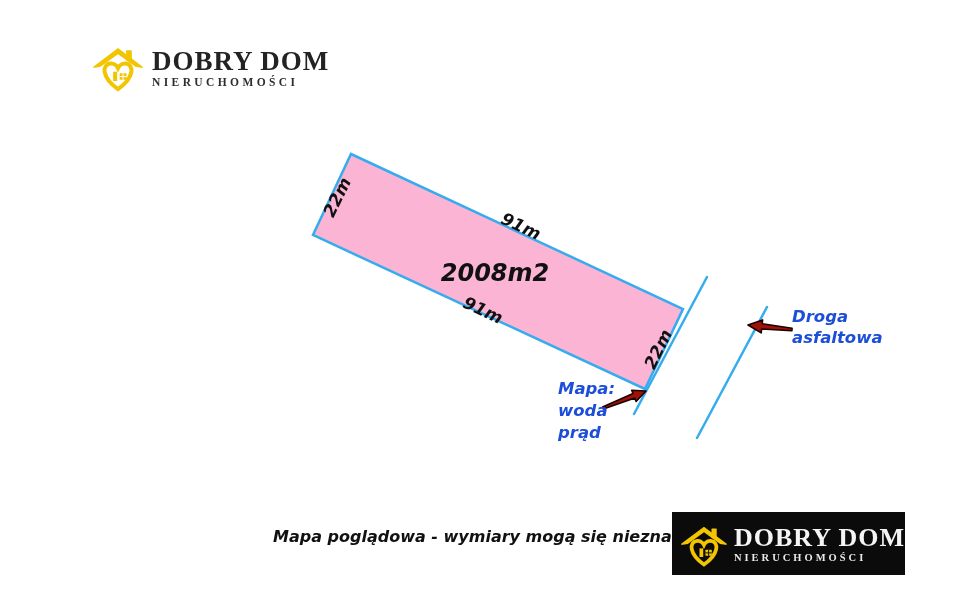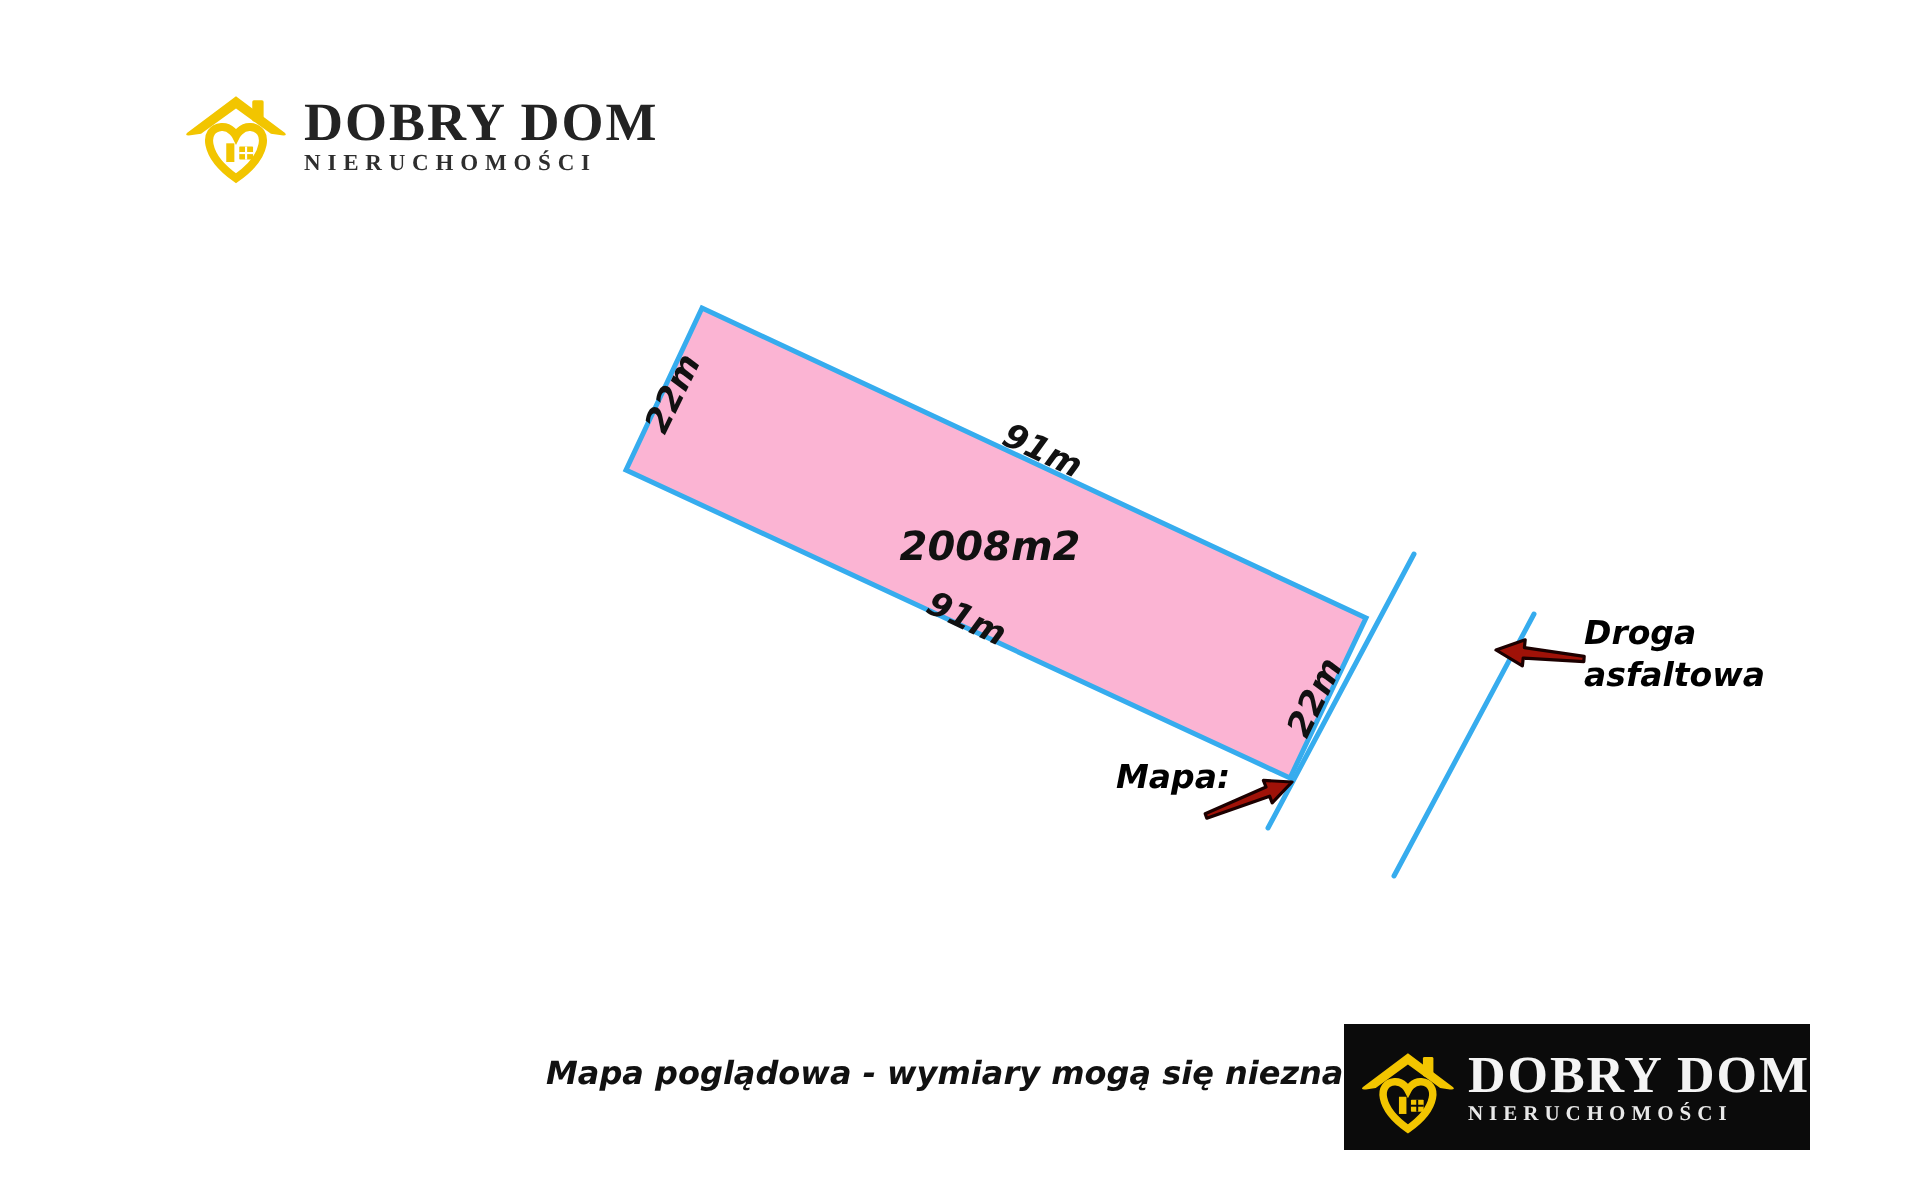--- a/index.html
+++ b/index.html
@@ -25,28 +25,28 @@
     letter-spacing:3.4px;margin-top:2px;white-space:nowrap;
   }
   
   .geometry{position:absolute;left:0;top:0;width:960px;height:591px;}
   
   .map-label{
     position:absolute;
     font-weight:bold;font-style:italic;color:#111;
     white-space:nowrap;transform-origin:center center;
   }
-  .lbl-area{font-size:20px;}
+  .lbl-area{font-size:24px;}
   .lbl-dim{font-size:17px;}
   .rot25{transform:translate(-50%,-50%) rotate(25deg);}
   .rotm64{transform:translate(-50%,-50%) rotate(-64deg);}
   .center0{transform:translate(-50%,-50%);}
   .text-block{
     position:absolute;
-    font-weight:bold;font-style:italic;color:#000000;
+    font-weight:bold;font-style:italic;color:#1d4ed8;
     font-size:16.5px;line-height:22px;white-space:nowrap;
   }
   .road-label{line-height:21px;}
   .disclaimer{
     position:absolute;left:273px;top:527px;
     font-weight:bold;font-style:italic;color:#111;
     font-size:16px;white-space:nowrap;
   }
   
   .brand-bottom{
@@ -104,20 +104,22 @@
   <div class="map-label lbl-dim rotm64" style="left:337px;top:197px;">22m</div>
   <div class="map-label lbl-dim rotm64" style="left:658px;top:349px;">22m</div>
 
   <div class="text-block road-label" style="left:792px;top:306px;">
     <div>Droga</div>
     <div>asfaltowa</div>
   </div>
 
   <div class="text-block" style="left:558px;top:378px;">
     <div>Mapa:</div>
+    <div>woda</div>
+    <div>prąd</div>
   </div>
 
   <div class="disclaimer">Mapa poglądowa - wymiary mogą się nieznacznie różnić</div>
 
   <div class="brand-bottom">
     <svg class="icon" viewBox="0 0 64 58" aria-hidden="true">
       <g fill="#F2C500">
         <rect x="42" y="7" width="7" height="13" rx="1"></rect>
         <path d="M2 27 Q0 29 4 28.6 L10.5 27.6 L32 12 L53.5 27.6 L60 28.6 Q64 29 62 27 L32 4.5 Z"></path>
         <path d="M32 55 C12 41 11.5 24.5 23 23.5 C29 23 32 29 32 29 C32 29 35 23 41 23.5 C52.5 24.5 52 41 32 55 Z" fill="none" stroke="#F2C500" stroke-width="5"></path>

